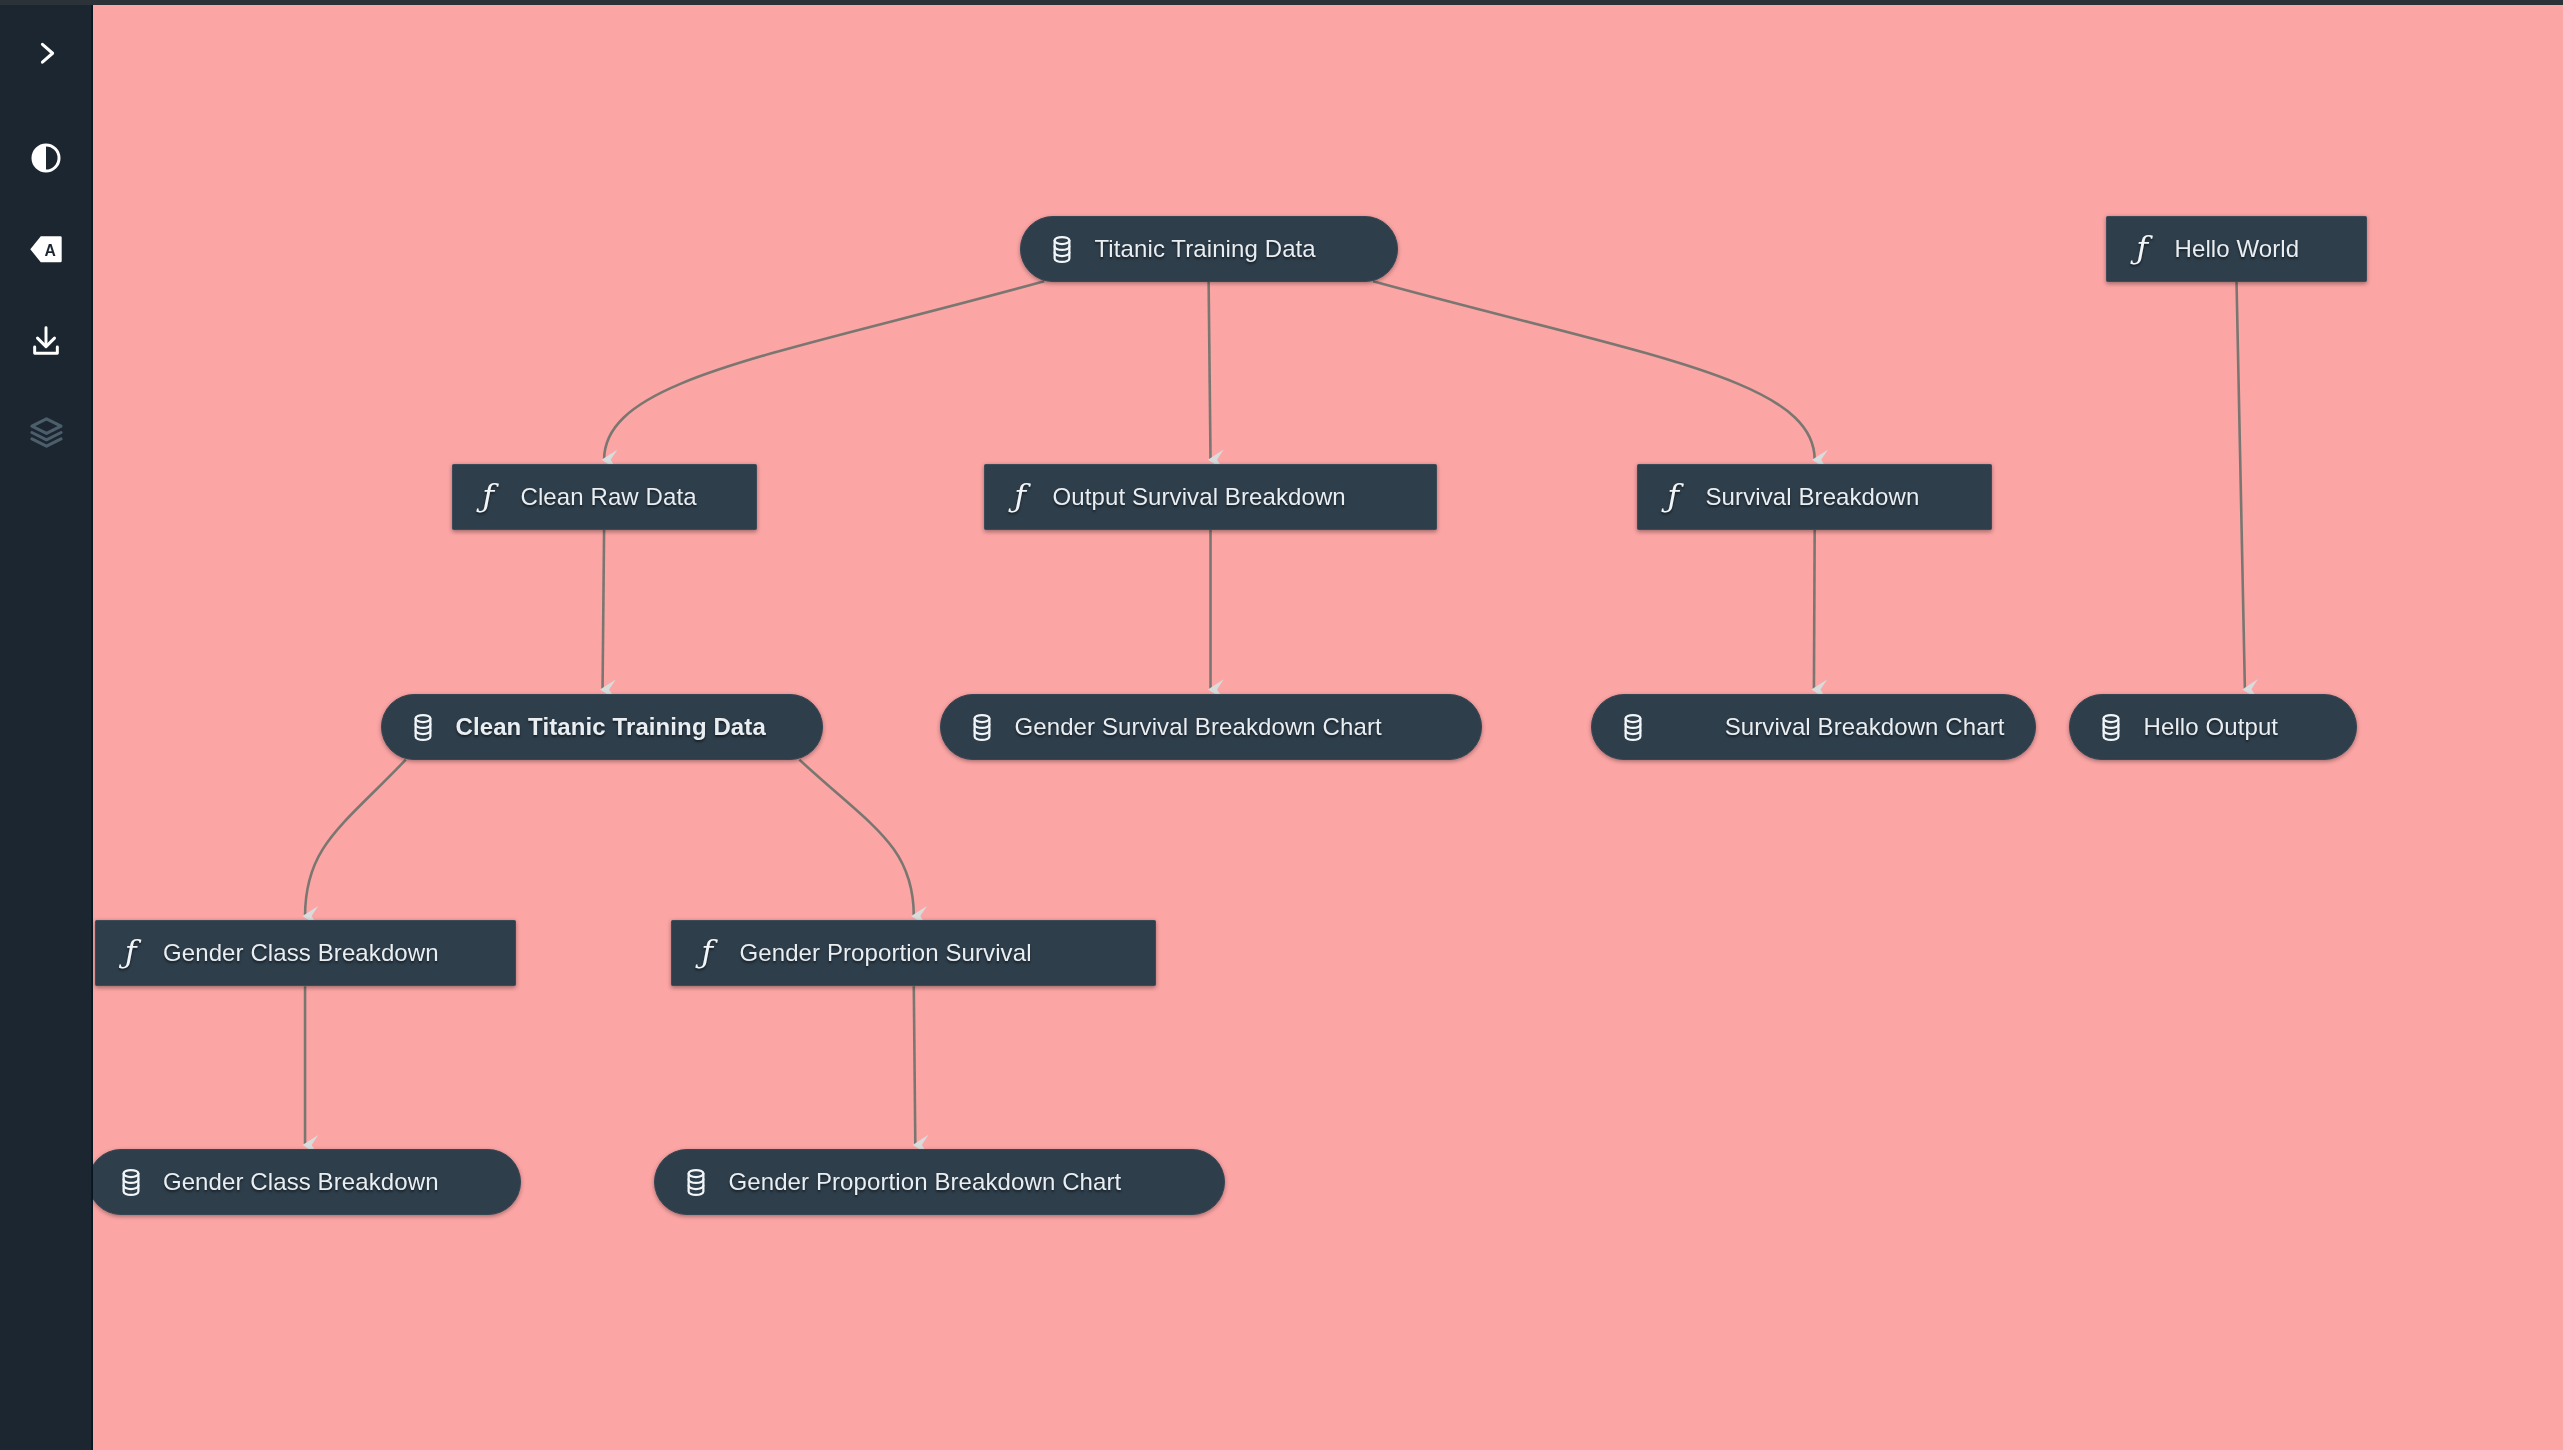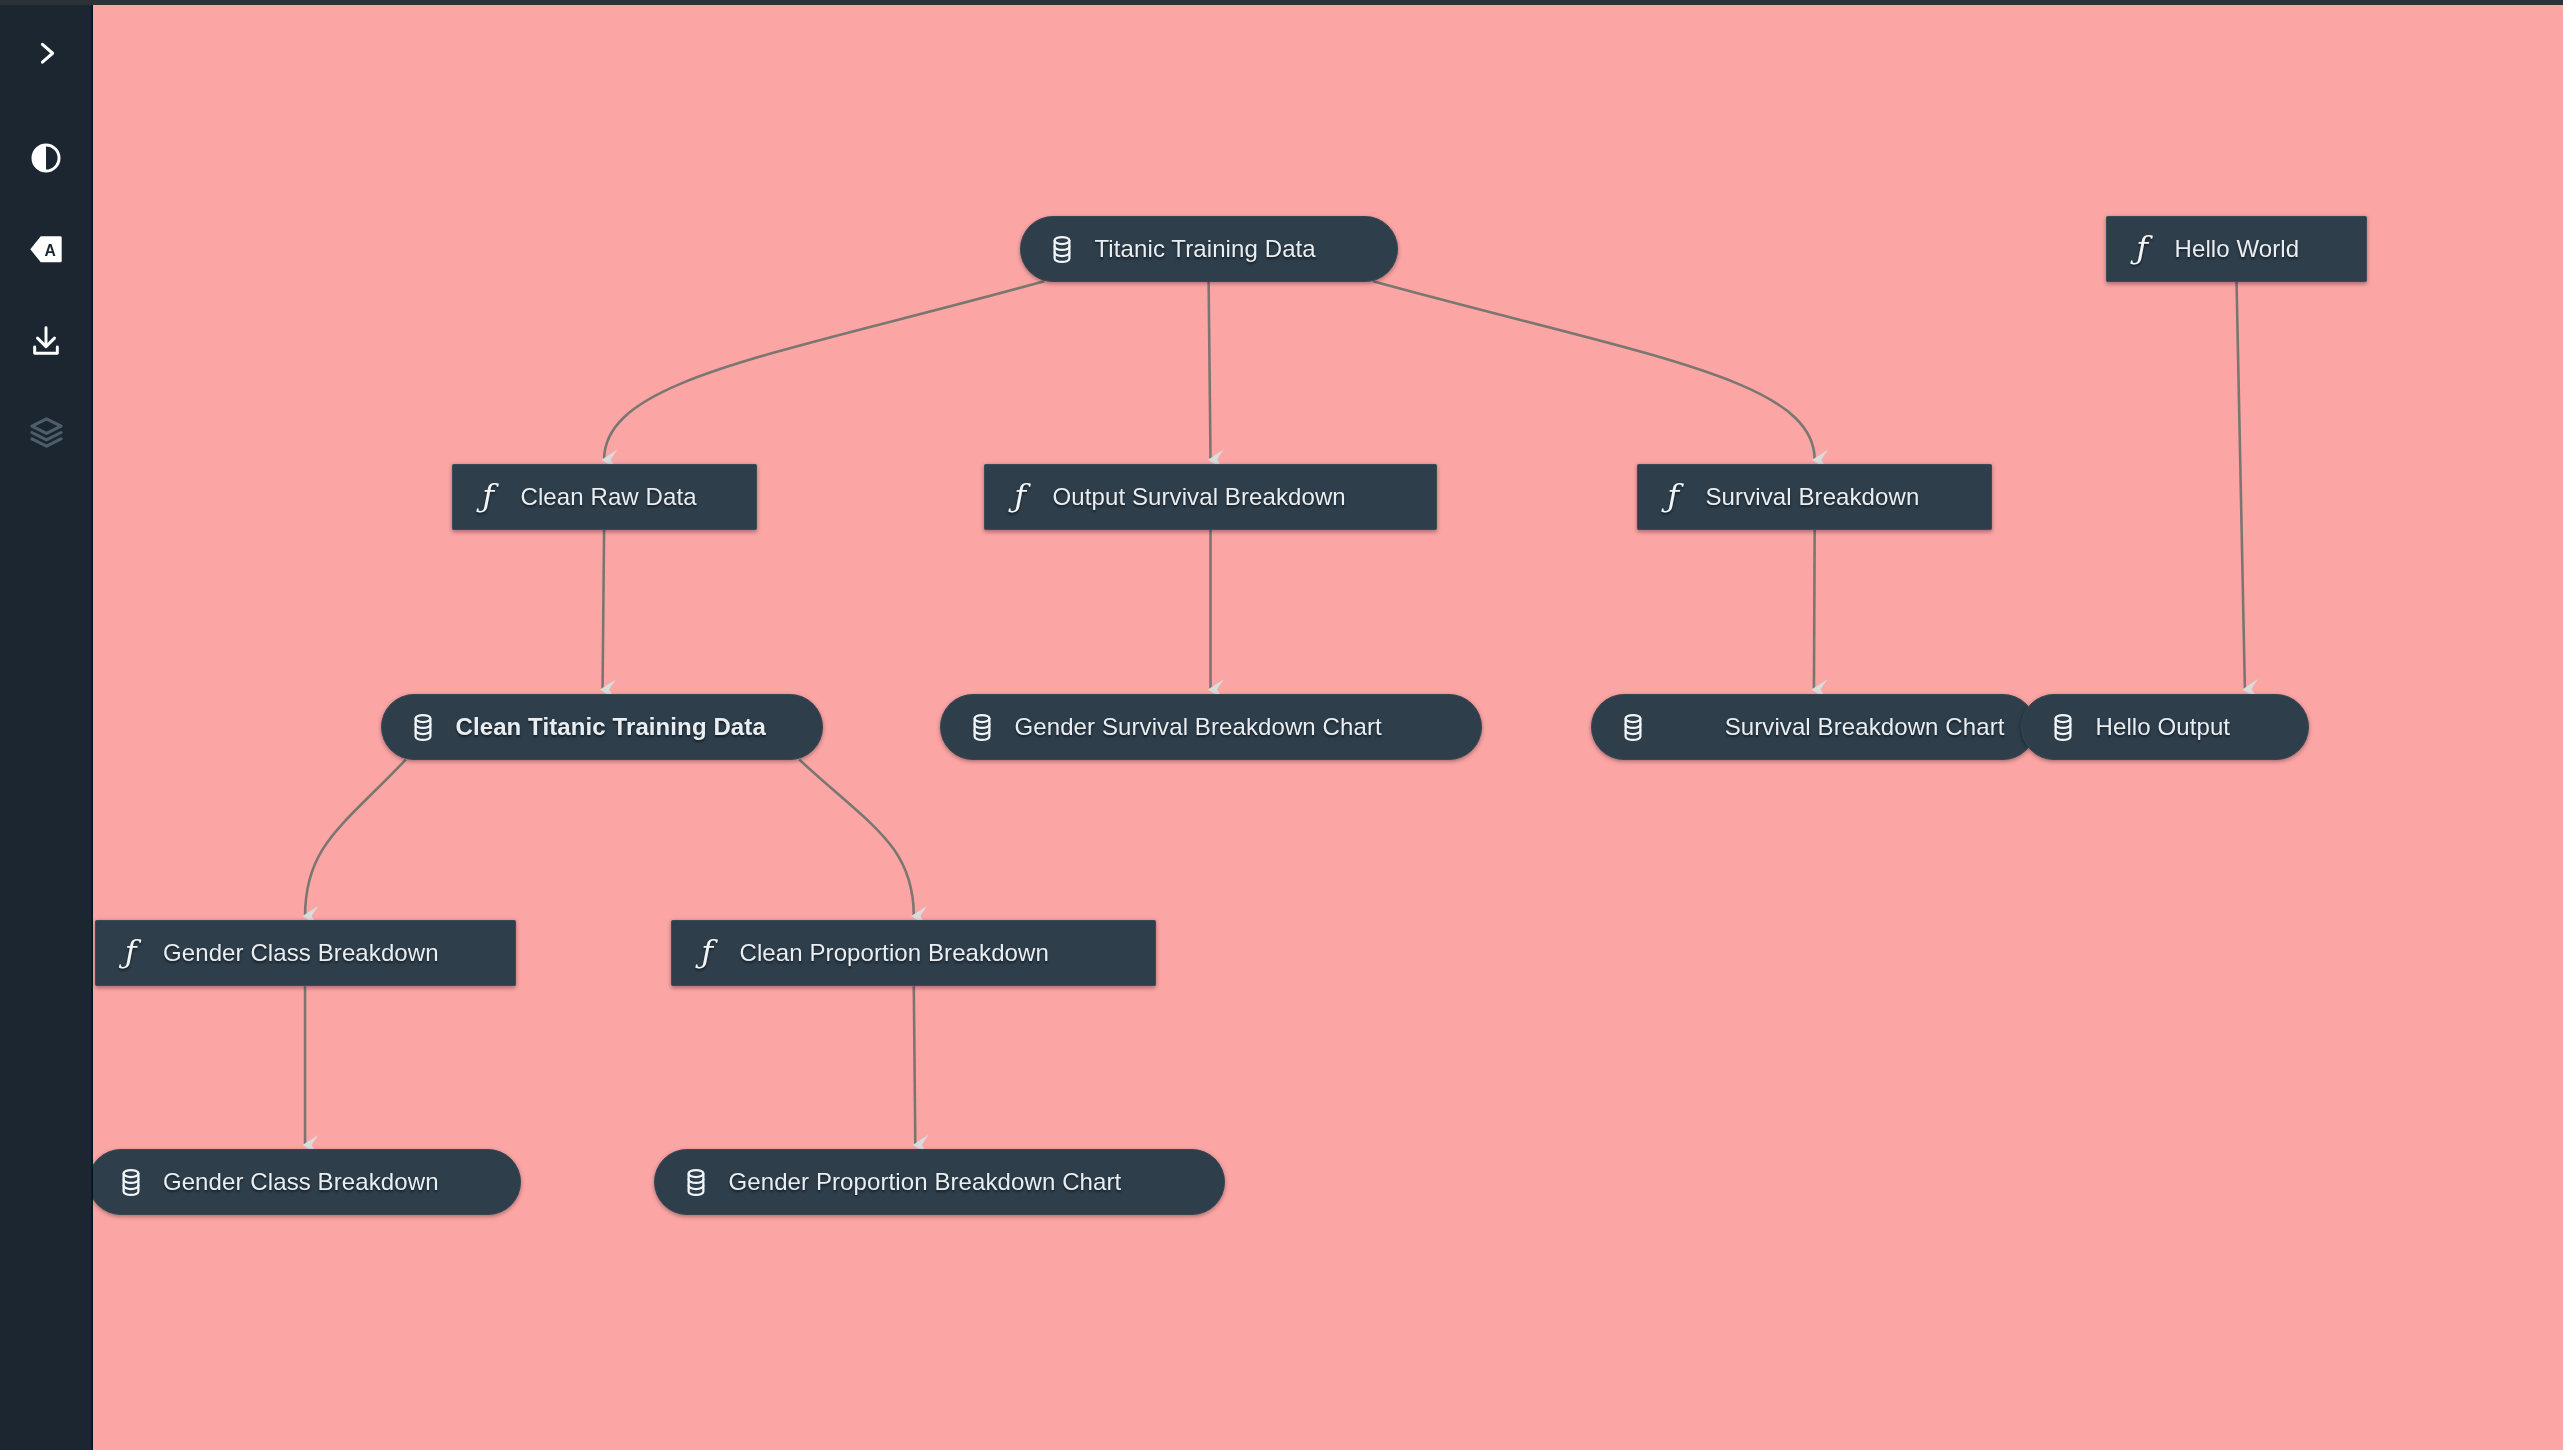--- a/index.html
+++ b/index.html
@@ -245,38 +245,38 @@
           <span class="nicon">
             <svg width="26" height="29" viewBox="0 0 20 24" fill="none" stroke="#f2f6f8" stroke-width="1.85" stroke-linecap="round" stroke-linejoin="round">
               <ellipse cx="10" cy="4.6" rx="6.1" ry="2.9"></ellipse>
               <path d="M3.9 4.6 v14.8 c0 1.6 2.73 2.9 6.1 2.9 s6.1-1.3 6.1-2.9 V4.6"></path>
               <path d="M3.9 9.5 c0 1.6 2.73 2.9 6.1 2.9 s6.1-1.3 6.1-2.9"></path>
               <path d="M3.9 14.5 c0 1.6 2.73 2.9 6.1 2.9 s6.1-1.3 6.1-2.9"></path>
             </svg>
           </span>
           <span class="nlabel">Survival Breakdown Chart</span>
         </div>
-        <div class="node data" style="left: 1928px; top: 689px; width: 288px;">
+        <div class="node data" style="left: 1976px; top: 689px; width: 288px;">
           <span class="nicon">
             <svg width="26" height="29" viewBox="0 0 20 24" fill="none" stroke="#f2f6f8" stroke-width="1.85" stroke-linecap="round" stroke-linejoin="round">
               <ellipse cx="10" cy="4.6" rx="6.1" ry="2.9"></ellipse>
               <path d="M3.9 4.6 v14.8 c0 1.6 2.73 2.9 6.1 2.9 s6.1-1.3 6.1-2.9 V4.6"></path>
               <path d="M3.9 9.5 c0 1.6 2.73 2.9 6.1 2.9 s6.1-1.3 6.1-2.9"></path>
               <path d="M3.9 14.5 c0 1.6 2.73 2.9 6.1 2.9 s6.1-1.3 6.1-2.9"></path>
             </svg>
           </span>
           <span class="nlabel">Hello Output</span>
         </div>
         <div class="node fn" style="left: 1.5px; top: 915px; width: 421px;">
           <span class="nicon">ƒ</span>
           <span class="nlabel">Gender Class Breakdown</span>
         </div>
         <div class="node fn" style="left: 578px; top: 915px; width: 485px;">
           <span class="nicon">ƒ</span>
-          <span class="nlabel">Clean Proportion Breakdown</span>
+          <span class="nlabel">Gender Proportion Survival</span>
         </div>
         <div class="node data" style="left: -4.6px; top: 1144px; width: 433px;">
           <span class="nicon">
             <svg width="26" height="29" viewBox="0 0 20 24" fill="none" stroke="#f2f6f8" stroke-width="1.85" stroke-linecap="round" stroke-linejoin="round">
               <ellipse cx="10" cy="4.6" rx="6.1" ry="2.9"></ellipse>
               <path d="M3.9 4.6 v14.8 c0 1.6 2.73 2.9 6.1 2.9 s6.1-1.3 6.1-2.9 V4.6"></path>
               <path d="M3.9 9.5 c0 1.6 2.73 2.9 6.1 2.9 s6.1-1.3 6.1-2.9"></path>
               <path d="M3.9 14.5 c0 1.6 2.73 2.9 6.1 2.9 s6.1-1.3 6.1-2.9"></path>
             </svg>
           </span>

